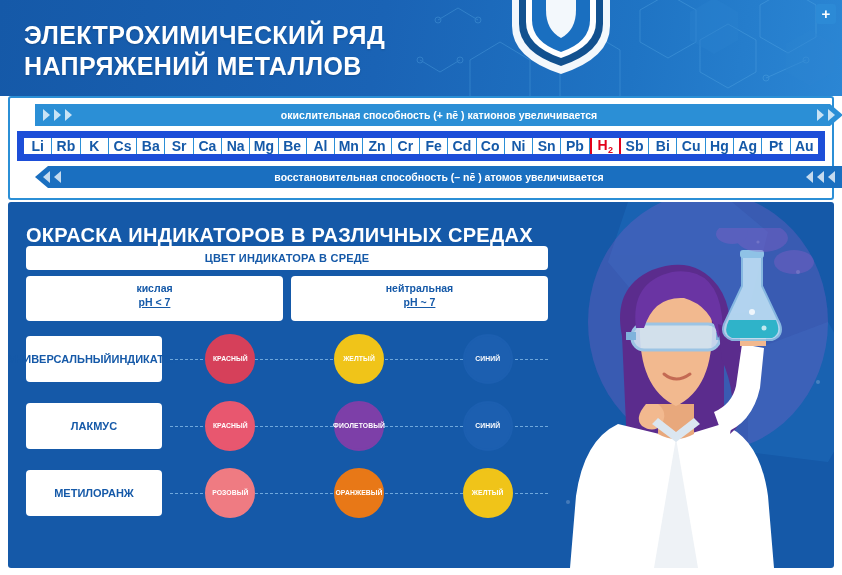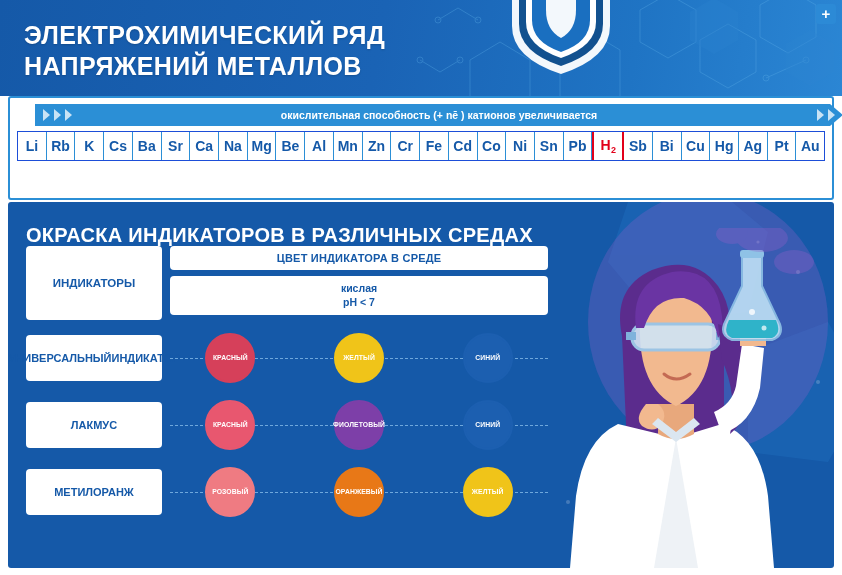--- a/index.html
+++ b/index.html
@@ -106,21 +106,21 @@
     border-top: 6px solid transparent;
     border-bottom: 6px solid transparent;
   }
   .chev.right { border-left: 7px solid rgba(255,255,255,.75); }
   .chev.left  { border-right: 7px solid rgba(255,255,255,.75); }
 
   .metal-row {
     display: flex;
     margin: 5px 0;
     height: 30px;
-    border: 1px solid #1d4ed8;
+    border: 7px solid #1d4ed8;
   }
   .metal-cell {
     flex: 1 1 0;
     border-right: 1px solid #2b8fd6;
     display: flex;
     align-items: center;
     justify-content: center;
     font-size: 14px;
     font-weight: bold;
     color: #1559a8;
@@ -191,24 +191,24 @@
   }
   .env-cols { display: flex; gap: 8px; margin-top: 6px; }
   .env-col {
     flex: 1;
     background: #ffffff;
     border-radius: 4px;
     color: #1559a8;
     font-size: 10.5px;
     font-weight: bold;
     text-align: center;
-    padding: 5px 0 6px;
+    padding: 5px 0 12px;
     line-height: 1.35;
   }
-  .env-col .ph { font-weight: bold; }
+  .env-col .ph { font-weight: bold; text-decoration: underline; }
 
   .data-row {
     display: flex;
     align-items: center;
     margin-top: 9px;
     height: 58px;
   }
   .row-name {
     width: 136px;
     height: 46px;
@@ -356,20 +356,33 @@
         </div>
         <div class="metal-cell">Sb</div>
         <div class="metal-cell">Bi</div>
         <div class="metal-cell">Cu</div>
         <div class="metal-cell">Hg</div>
         <div class="metal-cell">Ag</div>
         <div class="metal-cell">Pt</div>
         <div class="metal-cell">Au</div>
       </div>
 
+    <div class="arrow-bar left">
+      <div class="bar-bg"></div>
+      <div class="chev-row l">
+        <span class="chev left"></span>
+        <span class="chev left"></span>
+      </div>
+      <div class="chev-row r">
+        <span class="chev left"></span>
+        <span class="chev left"></span>
+        <span class="chev left"></span>
+      </div>
+      <span class="bar-label">восстановительная способность (– nē ) атомов увеличивается</span>
+    </div>
   </div>
 
   <div class="ind-section">
     <svg class="ind-deco" viewBox="0 0 826 366" preserveAspectRatio="none">
       <g fill="#1b66b5" opacity=".75">
         <polygon points="620,0 700,-20 760,30 740,110 650,120 600,60"></polygon>
         <polygon points="740,150 820,120 860,190 820,260 740,250"></polygon>
       </g>
       <g fill="#8f5fc9" opacity=".30">
         <ellipse cx="700" cy="120" rx="120" ry="130"></ellipse>
@@ -383,27 +396,30 @@
           <circle cx="790" cy="70" r="2"></circle>
         <circle cx="750" cy="40" r="1.6"></circle>
           <circle cx="810" cy="180" r="2"></circle>
       </g>
     </svg>
 
     <div class="ind-title">ОКРАСКА ИНДИКАТОРОВ В РАЗЛИЧНЫХ СРЕДАХ</div>
 
     <div class="table-wrap">
       <div class="hdr-row">
-        <div class="ind-head-cell">ИНДИКАТОРЫ</div>
         <div class="env-head">
           <div class="env-top">ЦВЕТ ИНДИКАТОРА В СРЕДЕ</div>
           <div class="env-cols" id="env-cols">
               <div class="env-col">
                 <div>кислая</div>
                 <div class="ph">pH &lt; 7</div>
+              </div>
+              <div class="env-col">
+                <div>нейтральная</div>
+                <div class="ph">pH ~ 7</div>
               </div>
             </div>
         </div>
       </div>
       <div id="rows">
           <div class="data-row">
             <div class="row-name">
               <span>УНИВЕРСАЛЬНЫЙ</span>
               <br>
               <span>ИНДИКАТОР</span>

